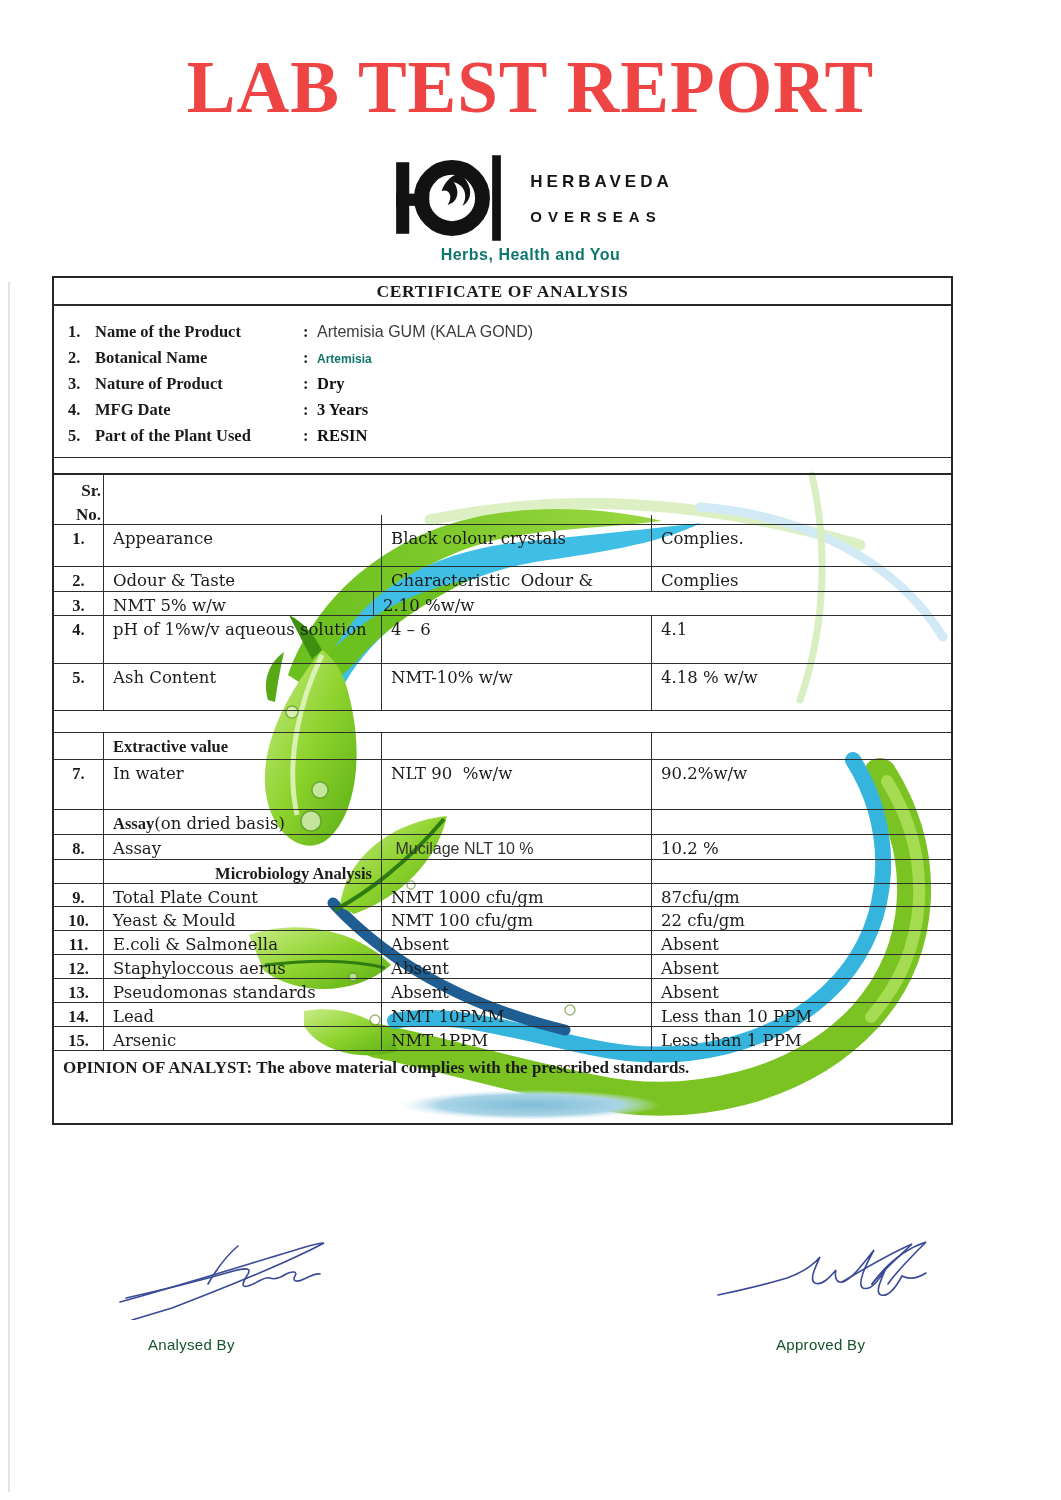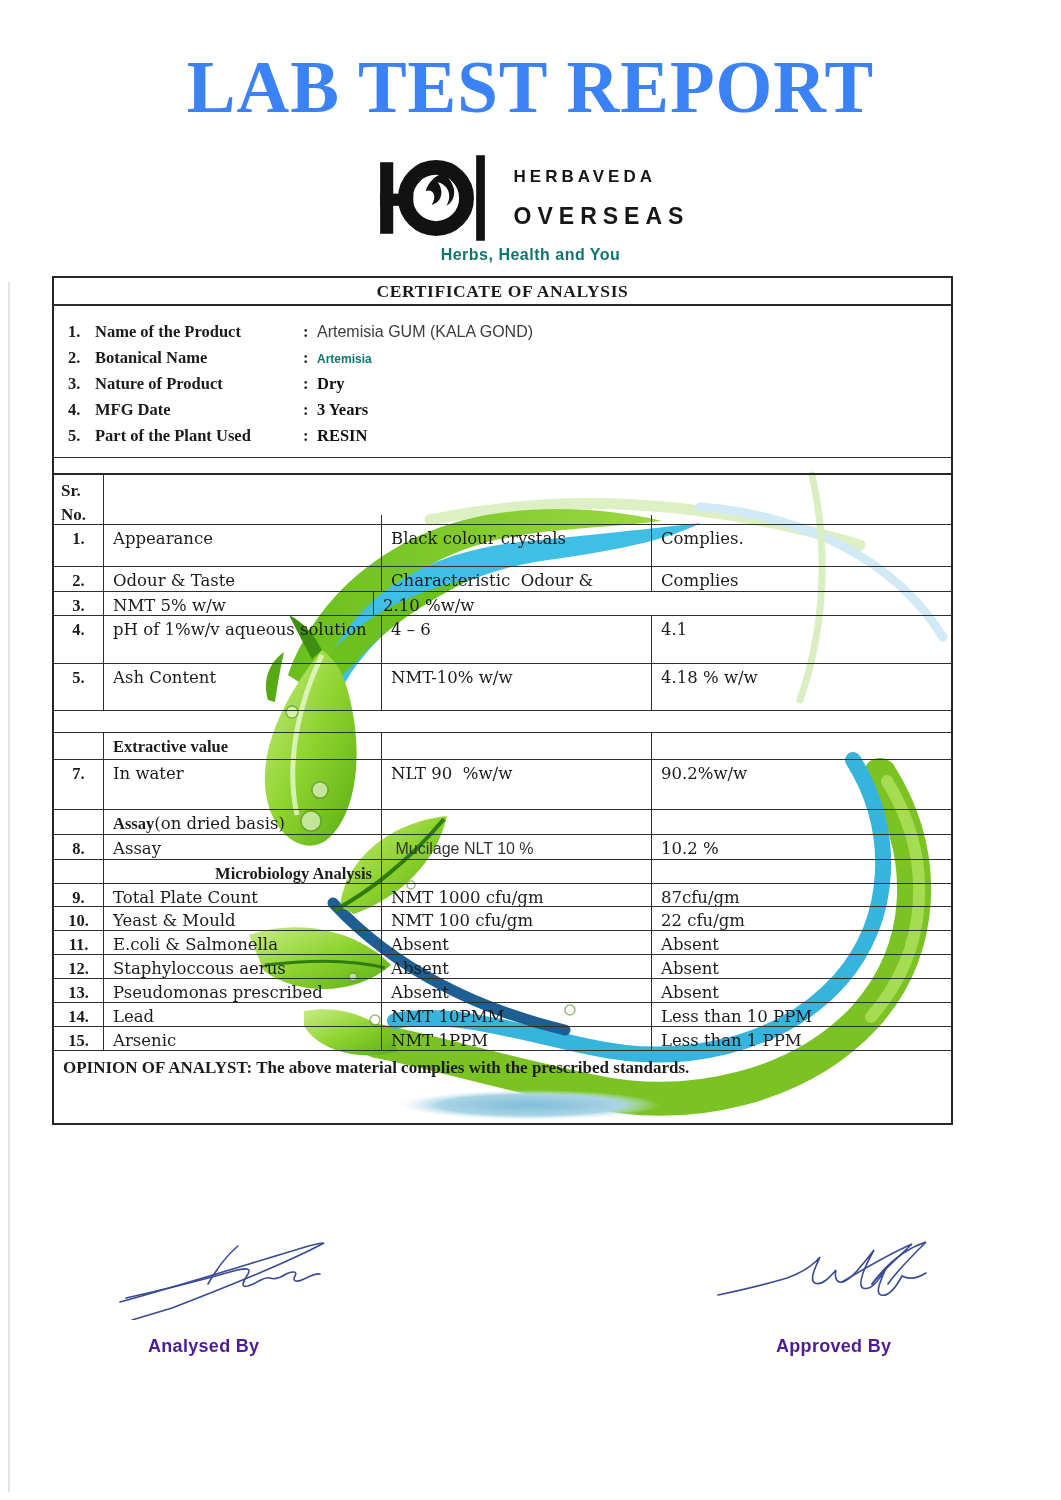--- a/index.html
+++ b/index.html
@@ -2,27 +2,27 @@
 <html><head>
 <meta charset="utf-8">
 <style>
   html,body{margin:0;padding:0;background:#ffffff;}
   #page{position:relative;width:1061px;height:1500px;background:#fff;overflow:hidden;
         font-family:"Liberation Serif",serif;color:#1b1b1b;}
   
   .scan-line{position:absolute;left:8px;top:282px;width:2px;height:1210px;background:#e3e3e3;}
   
   .report-title{position:absolute;top:50px;left:0;width:100%;text-align:center;
-     font-family:"Liberation Serif",serif;font-weight:bold;font-size:73px;letter-spacing:1px;line-height:1.05;color:#3b82f6;}
+     font-family:"Liberation Serif",serif;font-weight:bold;font-size:73px;letter-spacing:1px;line-height:1.05;color:#ef4444;}
   
   .logo-row{position:absolute;top:150px;left:0;width:100%;display:flex;justify-content:center;align-items:center;gap:14px;}
   .logo-text{display:flex;flex-direction:column;justify-content:center;font-family:"Liberation Sans",sans-serif;
      font-weight:bold;color:#161616;}
   .logo-text .l1{font-size:17px;letter-spacing:4px;}
-  .logo-text .l2{font-size:23px;letter-spacing:6px;margin-top:16px;}
+  .logo-text .l2{font-size:15px;letter-spacing:6px;margin-top:16px;}
   .tagline{position:absolute;top:246px;left:0;width:100%;text-align:center;
      font-family:"Liberation Sans",sans-serif;font-weight:bold;font-size:16px;letter-spacing:.5px;color:#0f766e;}
   
   .watermark{position:absolute;left:225px;top:465px;width:740px;height:660px;z-index:1;}
   
   .outer-box{position:absolute;left:52px;top:276px;width:901px;height:849px;border:2px solid #262626;
      display:flex;z-index:2;box-sizing:border-box;background:transparent;flex-direction:column;}
   .gutter{width:25px;border-right:1.6px solid #2e2e2e;position:relative;}
   .gutter:after{content:"";position:absolute;left:0;top:26px;width:100%;height:1.6px;background:#2e2e2e;}
   .content-col{flex:1;display:flex;flex-direction:column;min-width:0;}
@@ -45,28 +45,28 @@
   .tcell{box-sizing:border-box;padding:3px 9px 0 9px;font-family:"DejaVu Serif",serif;font-size:16.5px;
      line-height:1.32;color:#1c1c1c;white-space:pre-wrap;overflow:hidden;}
   .c-sr{width:50px;border-right:1.6px solid #2e2e2e;text-align:center;font-family:"Liberation Serif",serif;
      font-weight:bold;padding-left:2px;padding-right:2px;}
   .c-param{width:278px;border-right:1.6px solid #2e2e2e;}
   .c-spec{width:270px;border-right:1.6px solid #2e2e2e;}
   .c-res{flex:1;}
   .c-full{flex:1;}
   .t-header .tcell{font-family:"Liberation Serif",serif;font-weight:bold;font-size:17px;}
   .t-header .c-param,.t-header .c-spec,.t-header .c-res{text-align:center;padding-top:5px;margin-top:40px;}
-  .t-header .c-sr{text-align:left;padding-left:7px;display:flex;flex-direction:column;gap:2px;padding-top:5px;}
+  .t-header .c-sr{text-align:right;padding-left:7px;display:flex;flex-direction:column;gap:2px;padding-top:5px;}
   .t-section b{font-family:"Liberation Serif",serif;font-weight:bold;}
   .t-opinion .tcell{font-family:"Liberation Serif",serif;font-weight:bold;font-size:17px;padding-top:6px;}
   .sans{font-family:"Liberation Sans",sans-serif !important;font-size:16px !important;color:#333;}
   
   .sig{position:absolute;z-index:3;}
-  .sig-label{position:absolute;z-index:3;font-family:"Liberation Sans",sans-serif;font-weight:bold;
-     font-size:18px;color:#4c1d95;letter-spacing:.3px;}
+  .sig-label{position:absolute;z-index:3;font-family:"Liberation Sans",sans-serif;font-weight:normal;
+     font-size:15px;color:#14532d;letter-spacing:.3px;}
 </style>
 </head>
 <body>
 
 <div id="page">
 
   <div class="scan-line"></div>
 
   <div class="report-title">LAB TEST REPORT</div>
 
@@ -272,21 +272,21 @@
               <div class="tcell c-res">Absent</div>
             </div>
             <div class="trow t-data" style="height: 24px;">
               <div class="tcell c-sr">12.</div>
               <div class="tcell c-param">Staphyloccous aerus</div>
               <div class="tcell c-spec">Absent</div>
               <div class="tcell c-res">Absent</div>
             </div>
             <div class="trow t-data" style="height: 24px;">
               <div class="tcell c-sr">13.</div>
-              <div class="tcell c-param">Pseudomonas prescribed</div>
+              <div class="tcell c-param">Pseudomonas standards</div>
               <div class="tcell c-spec">Absent</div>
               <div class="tcell c-res">Absent</div>
             </div>
             <div class="trow t-data" style="height: 24px;">
               <div class="tcell c-sr">14.</div>
               <div class="tcell c-param">Lead</div>
               <div class="tcell c-spec">NMT 10PMM</div>
               <div class="tcell c-res">Less than 10 PPM</div>
             </div>
             <div class="trow t-data" style="height: 24px;">

